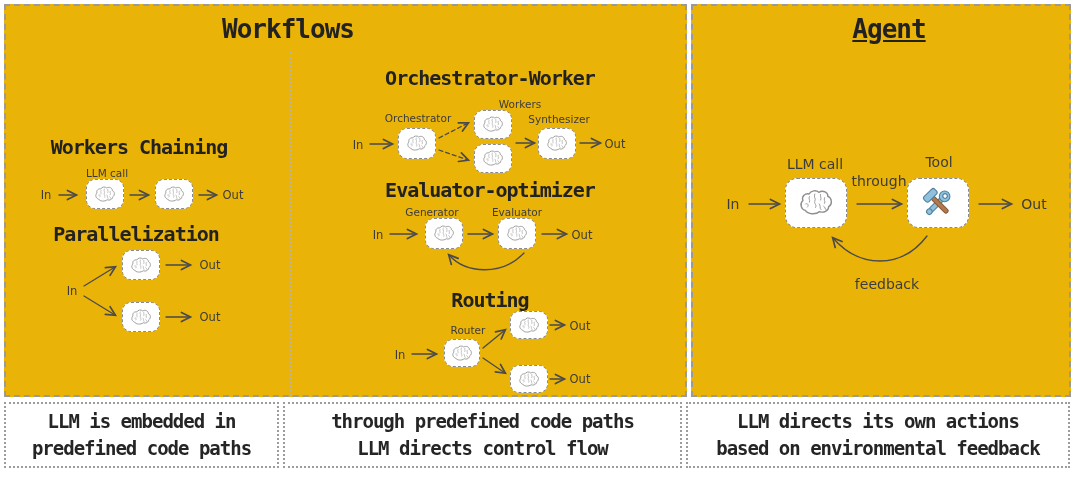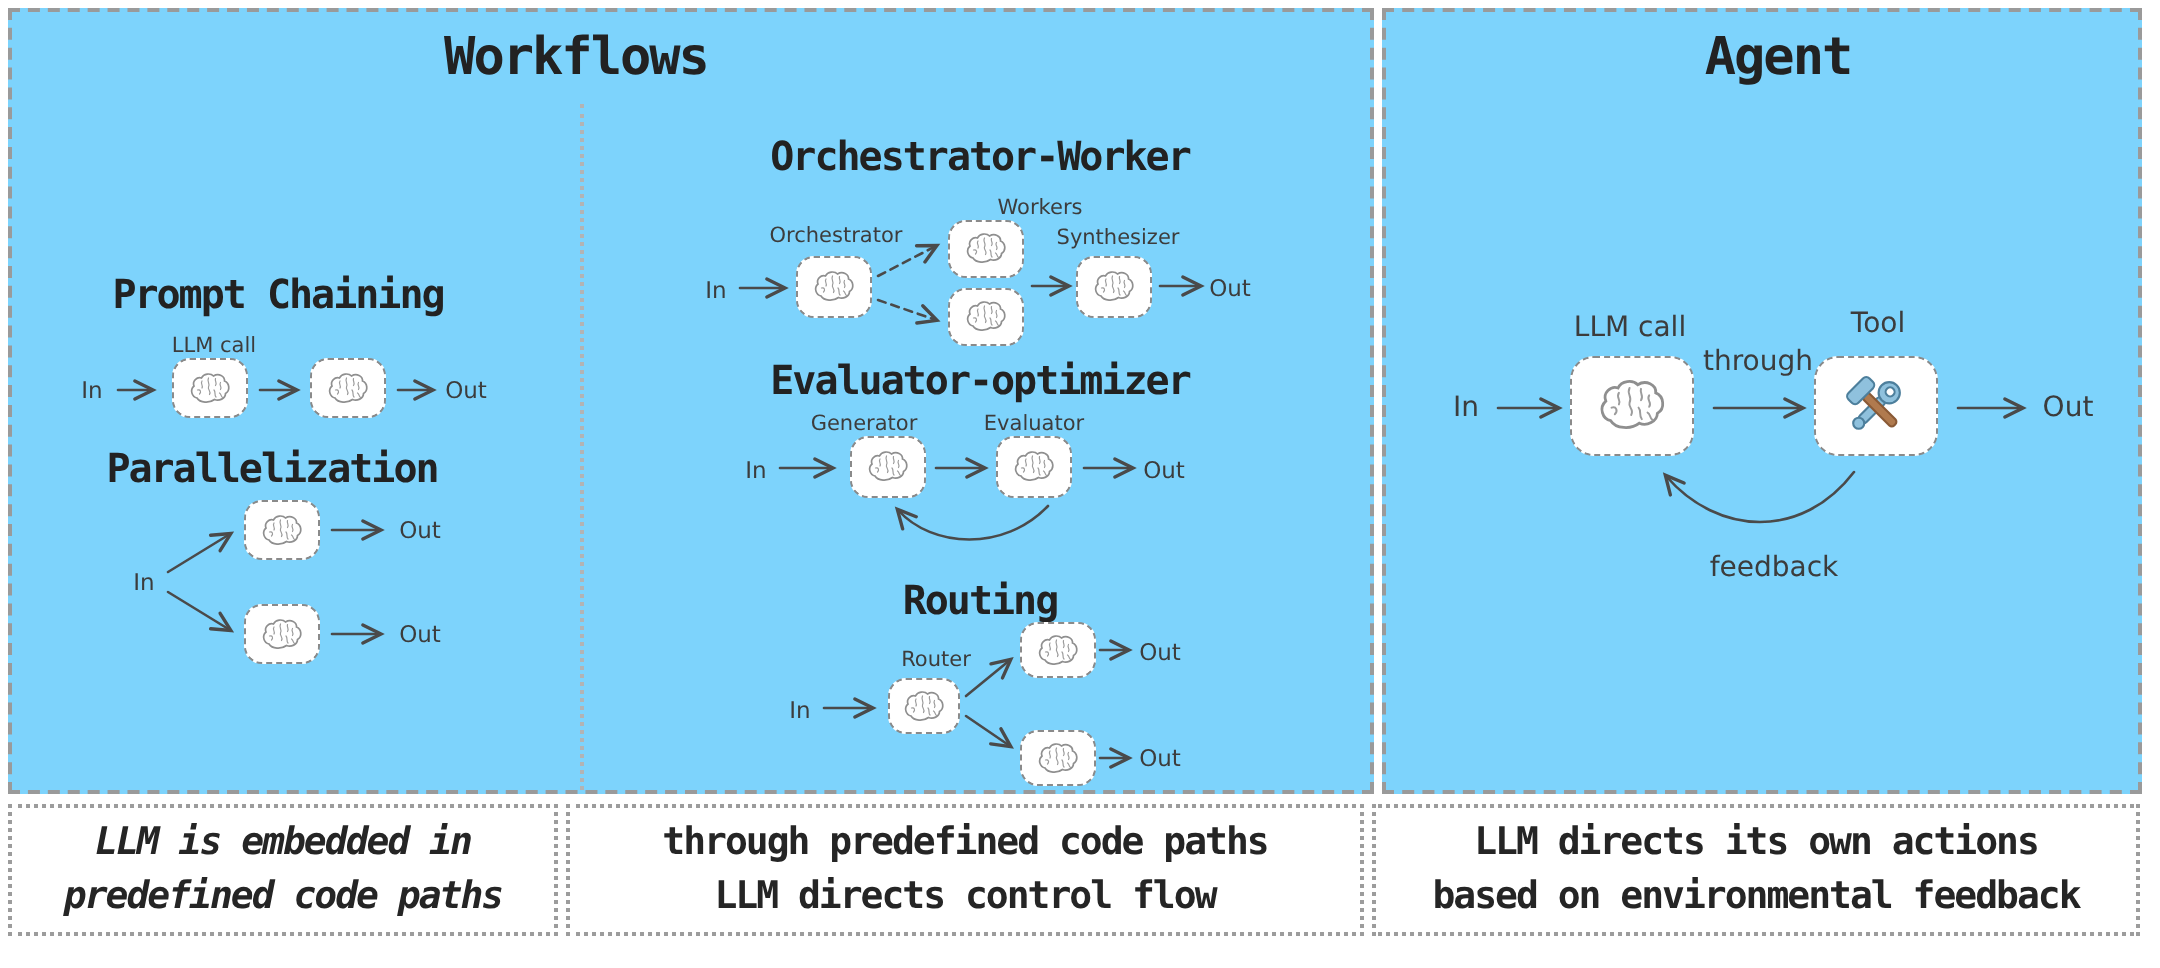--- a/index.html
+++ b/index.html
@@ -1,20 +1,20 @@
 <!DOCTYPE html>
 <html><head>
 <meta charset="utf-8">
 <style>
   * { margin:0; padding:0; box-sizing:border-box; }
   html,body { background:#ffffff; }
   .stage { position:relative; width:1080px; height:484px; background:#fff; overflow:hidden;
            font-family:"DejaVu Sans Mono", monospace; color:#2b2b2b; }
 
-  .panel { position:absolute; border:2px dashed #9a9a9a; background:#7dd3fc; }
+  .panel { position:absolute; border:2px dashed #9a9a9a; background:#eab308; }
   .panel-workflows { left:4px; top:4px; width:683px; height:393px; }
   .panel-agent     { left:691px; top:4px; width:380px; height:393px; }
 
   .main-title { position:absolute; font-weight:bold; font-size:26px; letter-spacing:-1px;
                 transform:translateX(-50%); white-space:nowrap; color:#222; }
   .section-title { position:absolute; font-weight:bold; font-size:20px; letter-spacing:-1px;
                    transform:translateX(-50%); white-space:nowrap; color:#222; }
 
   .vdivider { position:absolute; left:284px; top:46px; bottom:0; width:0;
               border-left:2px dotted #b3b3b3; }
@@ -33,21 +33,21 @@
   .nodebox-lg { border-radius:12px; }
 
   .brain-sm { width:22px; height:17px; }
   .brain-lg { width:36px; height:28px; }
   .tool-lg  { width:34px; height:34px; }
 
   .caption { position:absolute; top:402px; height:66px; border:2px dotted #9c9c9c; background:#fff;
              display:flex; flex-direction:column; align-items:center; justify-content:center;
              font-weight:bold; font-size:19px; line-height:27px; letter-spacing:-1px; color:#252525;
              text-align:center; white-space:nowrap; }
-  .cap-1 { left:4px;   width:275px;font-style:italic; }
+  .cap-1 { left:4px;   width:275px; }
   .cap-2 { left:283px; width:399px; }
   .cap-3 { left:686px; width:384px; }
 
   .wire { stroke:#4a4a4a; stroke-width:1.3; fill:none; stroke-linecap:round; }
   .wire-dashed { stroke-dasharray:4 3; }
 </style>
 </head>
 <body>
 
 <svg width="0" height="0" style="position:absolute" aria-hidden="true">
@@ -73,21 +73,21 @@
     </symbol>
   </defs>
 </svg>
 
 <div class="stage">
 
   <div class="panel panel-workflows">
     <div class="main-title" style="left:282px; top:8px;">Workflows</div>
     <div class="vdivider"></div>
 
-    <div class="section-title" style="left:133px; top:129px;">Prompt Chaining</div>
+    <div class="section-title" style="left:133px; top:129px;">Workers Chaining</div>
     <div class="diagram" style="left:8px; top:155px; width:266px; height:58px;">
       <svg class="wires" width="266" height="58">
         <path class="wire" d="M45 34 H62" marker-end="url(#arr)"></path>
         <path class="wire" d="M116 34 H134" marker-end="url(#arr)"></path>
         <path class="wire" d="M185 34 H202" marker-end="url(#arr)"></path>
       </svg>
       <span class="hw hw-md" style="left:32px; top:27px;">In</span>
       <span class="hw hw-sm" style="left:93px; top:6px;">LLM call</span>
       <div class="nodebox" style="left:72px; top:18px; width:38px; height:30px;">
         <svg class="brain-sm">
@@ -210,21 +210,21 @@
       <div class="nodebox" style="left:128px; top:59px; width:38px; height:28px;">
         <svg class="brain-sm">
             <use href="#sym-brain"></use>
           </svg>
       </div>
       <span class="hw hw-md" style="left:198px; top:66px;">Out</span>
     </div>
   </div>
 
   <div class="panel panel-agent">
-    <div class="main-title" style="left:196px; top:8px;">Agent</div>
+    <div class="main-title" style="left:196px; top:8px;text-decoration:underline;">Agent</div>
 
     <div class="diagram" style="left:14px; top:146px; width:352px; height:150px;">
       <svg class="wires" width="352" height="150">
         <path class="wire" d="M42 52 H72" marker-end="url(#arr)"></path>
         <path class="wire" d="M150 52 H194" marker-end="url(#arr)"></path>
         <path class="wire" d="M272 52 H304" marker-end="url(#arr)"></path>
         <path class="wire" d="M220 84 C194 118 152 116 126 86" marker-end="url(#arr)"></path>
       </svg>
       <span class="hw hw-lg" style="left:26px; top:44px;">In</span>
       <span class="hw hw-lg" style="left:108px; top:4px;">LLM call</span>

